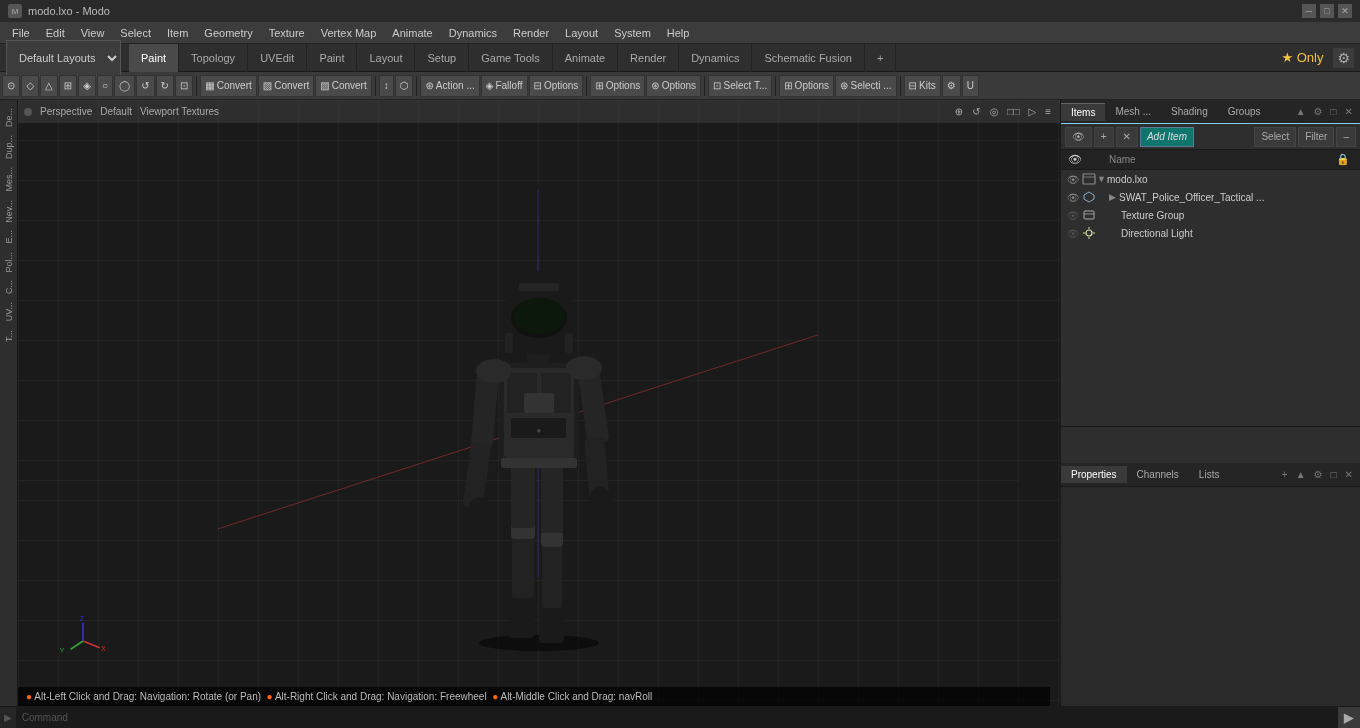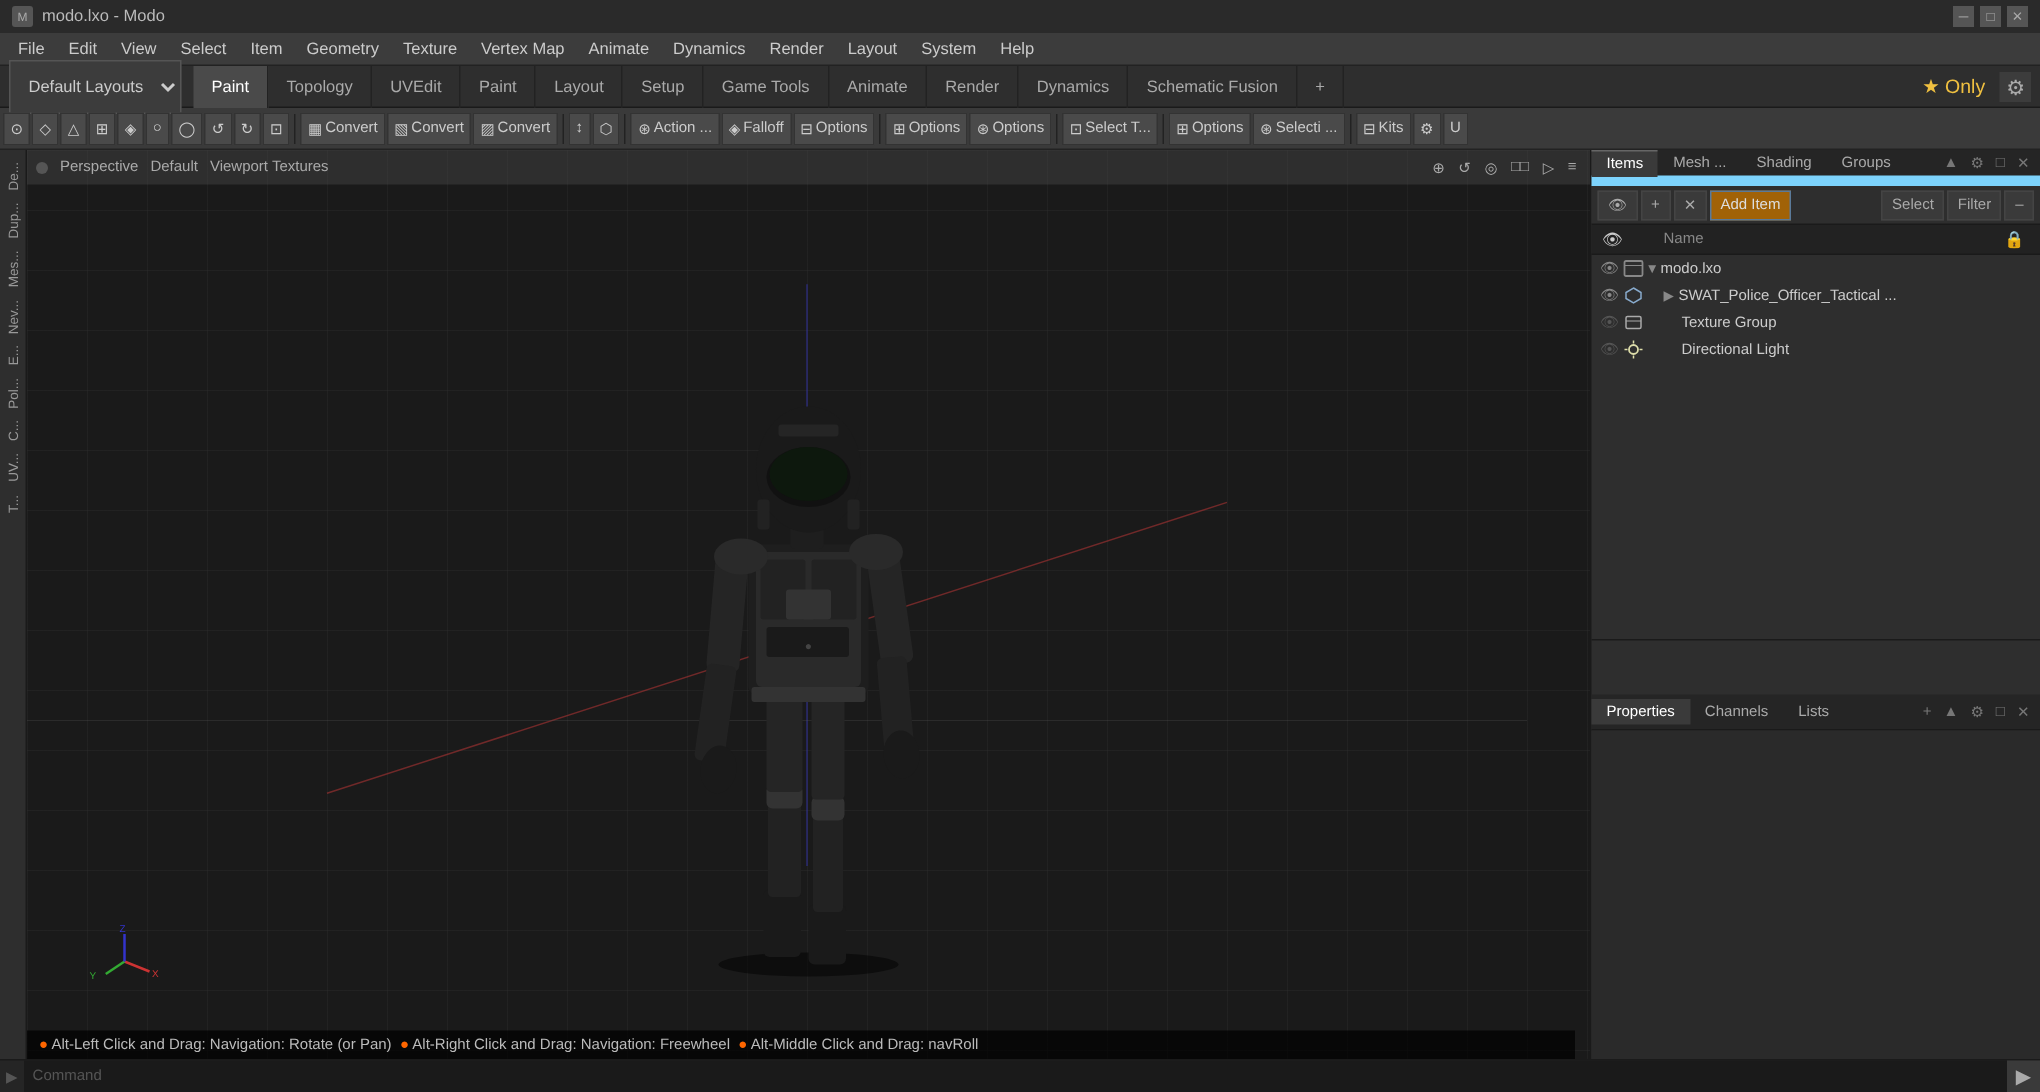--- a/index.html
+++ b/index.html
@@ -52,30 +52,30 @@
     #nav-hint { color: #bbb; font-size: 10px; }
 
     #viewport-stats { position: absolute; bottom: 30px; right: 8px; text-align: right; font-size: 10px; color: #aaa; }
 
     #gizmo { position: absolute; bottom: 40px; left: 40px; width: 50px; height: 50px; }
 
     
     #right-panel { width: 300px; background: #2e2e2e; border-left: 1px solid #1a1a1a; display: flex; flex-direction: column; }
 
     
-    #panel-tabs { background: #252525; height: 24px; display: flex; align-items: center; border-bottom: 7px solid #7dd3fc; }
+    #panel-tabs { background: #252525; height: 24px; display: flex; align-items: center; border-bottom: 1px solid #7dd3fc; }
     .panel-tab { padding: 3px 10px; color: #aaa; cursor: pointer; font-size: 10px; }
     .panel-tab.active { background: #3a3a3a; color: #fff; border-top: 1px solid #666; }
     #panel-tab-right { margin-left: auto; display: flex; gap: 2px; padding-right: 4px; }
     .panel-ctrl { color: #777; font-size: 10px; cursor: pointer; padding: 1px 3px; }
 
     
     #scene-toolbar { background: #2e2e2e; height: 26px; display: flex; align-items: center; padding: 0 4px; gap: 2px; border-bottom: 1px solid #1a1a1a; }
     .scene-tool-btn { background: #3a3a3a; border: 1px solid #444; color: #aaa; padding: 2px 6px; font-size: 10px; cursor: pointer; height: 20px; display: flex; align-items: center; }
-    .scene-tool-btn.primary { background: #a16207; border-color: #5a7a9a; color: #ddd; }
+    .scene-tool-btn.primary { background: #0f766e; border-color: #5a7a9a; color: #ddd; font-style: italic; }
 
     
     #scene-list-header { background: #222; height: 20px; display: flex; align-items: center; padding: 0 4px; border-bottom: 1px solid #1a1a1a; }
     .col-eye { width: 20px; display: flex; align-items: center; justify-content: center; }
     .col-icon { width: 20px; }
     .col-name { flex: 1; color: #888; font-size: 10px; padding-left: 4px; }
     .col-lock { width: 20px; }
 
     
     #scene-list { flex: 1; overflow-y: auto; }

